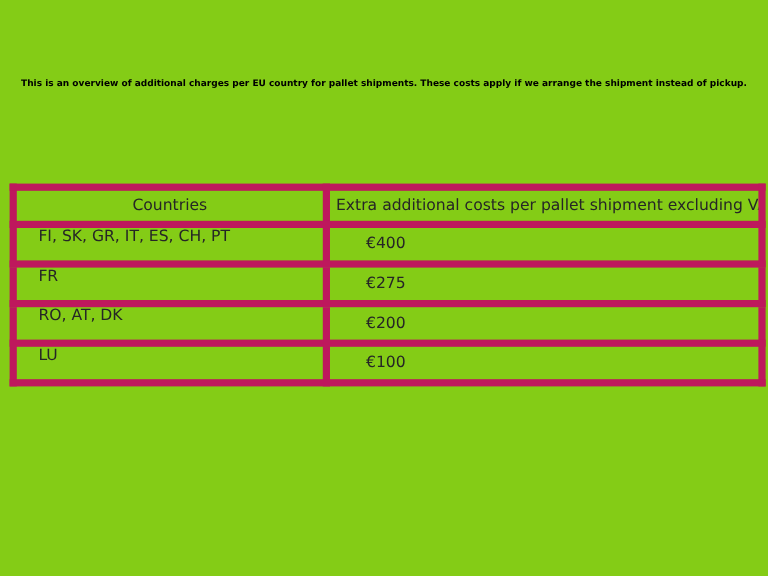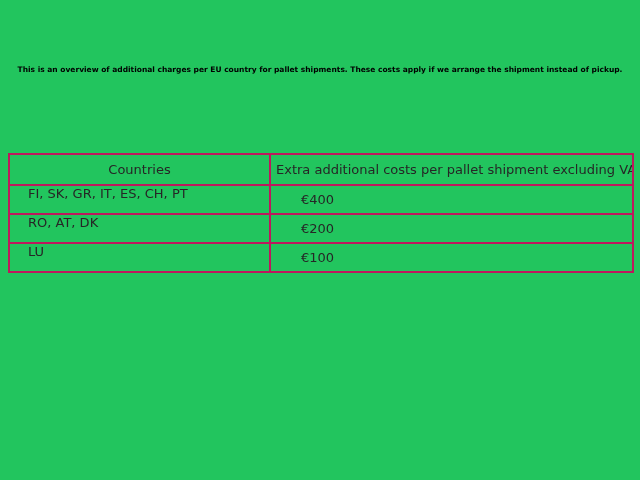--- a/index.html
+++ b/index.html
@@ -4,21 +4,21 @@
   <style>
     html, body {
       margin: 0;
       padding: 0;
       background: #ffffff;
     }
     .canvas {
       position: relative;
       width: 640px;
       height: 480px;
-      background: #22c55e;
+      background: #84cc16;
       font-family: "DejaVu Sans", sans-serif;
       overflow: hidden;
       text-decoration: underline;
     }
     .intro {
       position: absolute;
       top: 65px;
       left: 0;
       width: 640px;
       text-align: center;
@@ -33,21 +33,21 @@
       left: 8px;
       top: 153px;
       width: 624px;
       border-collapse: collapse;
       table-layout: fixed;
       font-size: 13px;
       color: #262626;
     }
     table.charges th,
     table.charges td {
-      border: 2px solid #be185d;
+      border: 6px solid #be185d;
       font-weight: normal;
       vertical-align: middle;
       overflow: hidden;
       white-space: nowrap;
     }
     tr.header-row { height: 31px; }
     tr.data-row   { height: 28px; }
     th.col-countries {
       text-align: center;
       padding: 0;
@@ -80,20 +80,24 @@
     <tbody>
       <tr class="header-row">
         <th class="col-countries">Countries</th>
         <th class="col-costs">Extra additional costs per pallet shipment excluding VAT</th>
       </tr>
       <tr class="data-row">
         <td class="countries-cell">FI, SK, GR, IT, ES, CH, PT</td>
         <td class="cost-cell">€400</td>
       </tr>
       <tr class="data-row">
+        <td class="countries-cell">FR</td>
+        <td class="cost-cell">€275</td>
+      </tr>
+      <tr class="data-row">
         <td class="countries-cell">RO, AT, DK</td>
         <td class="cost-cell">€200</td>
       </tr>
       <tr class="data-row">
         <td class="countries-cell">LU</td>
         <td class="cost-cell">€100</td>
       </tr>
     </tbody>
   </table>
 

